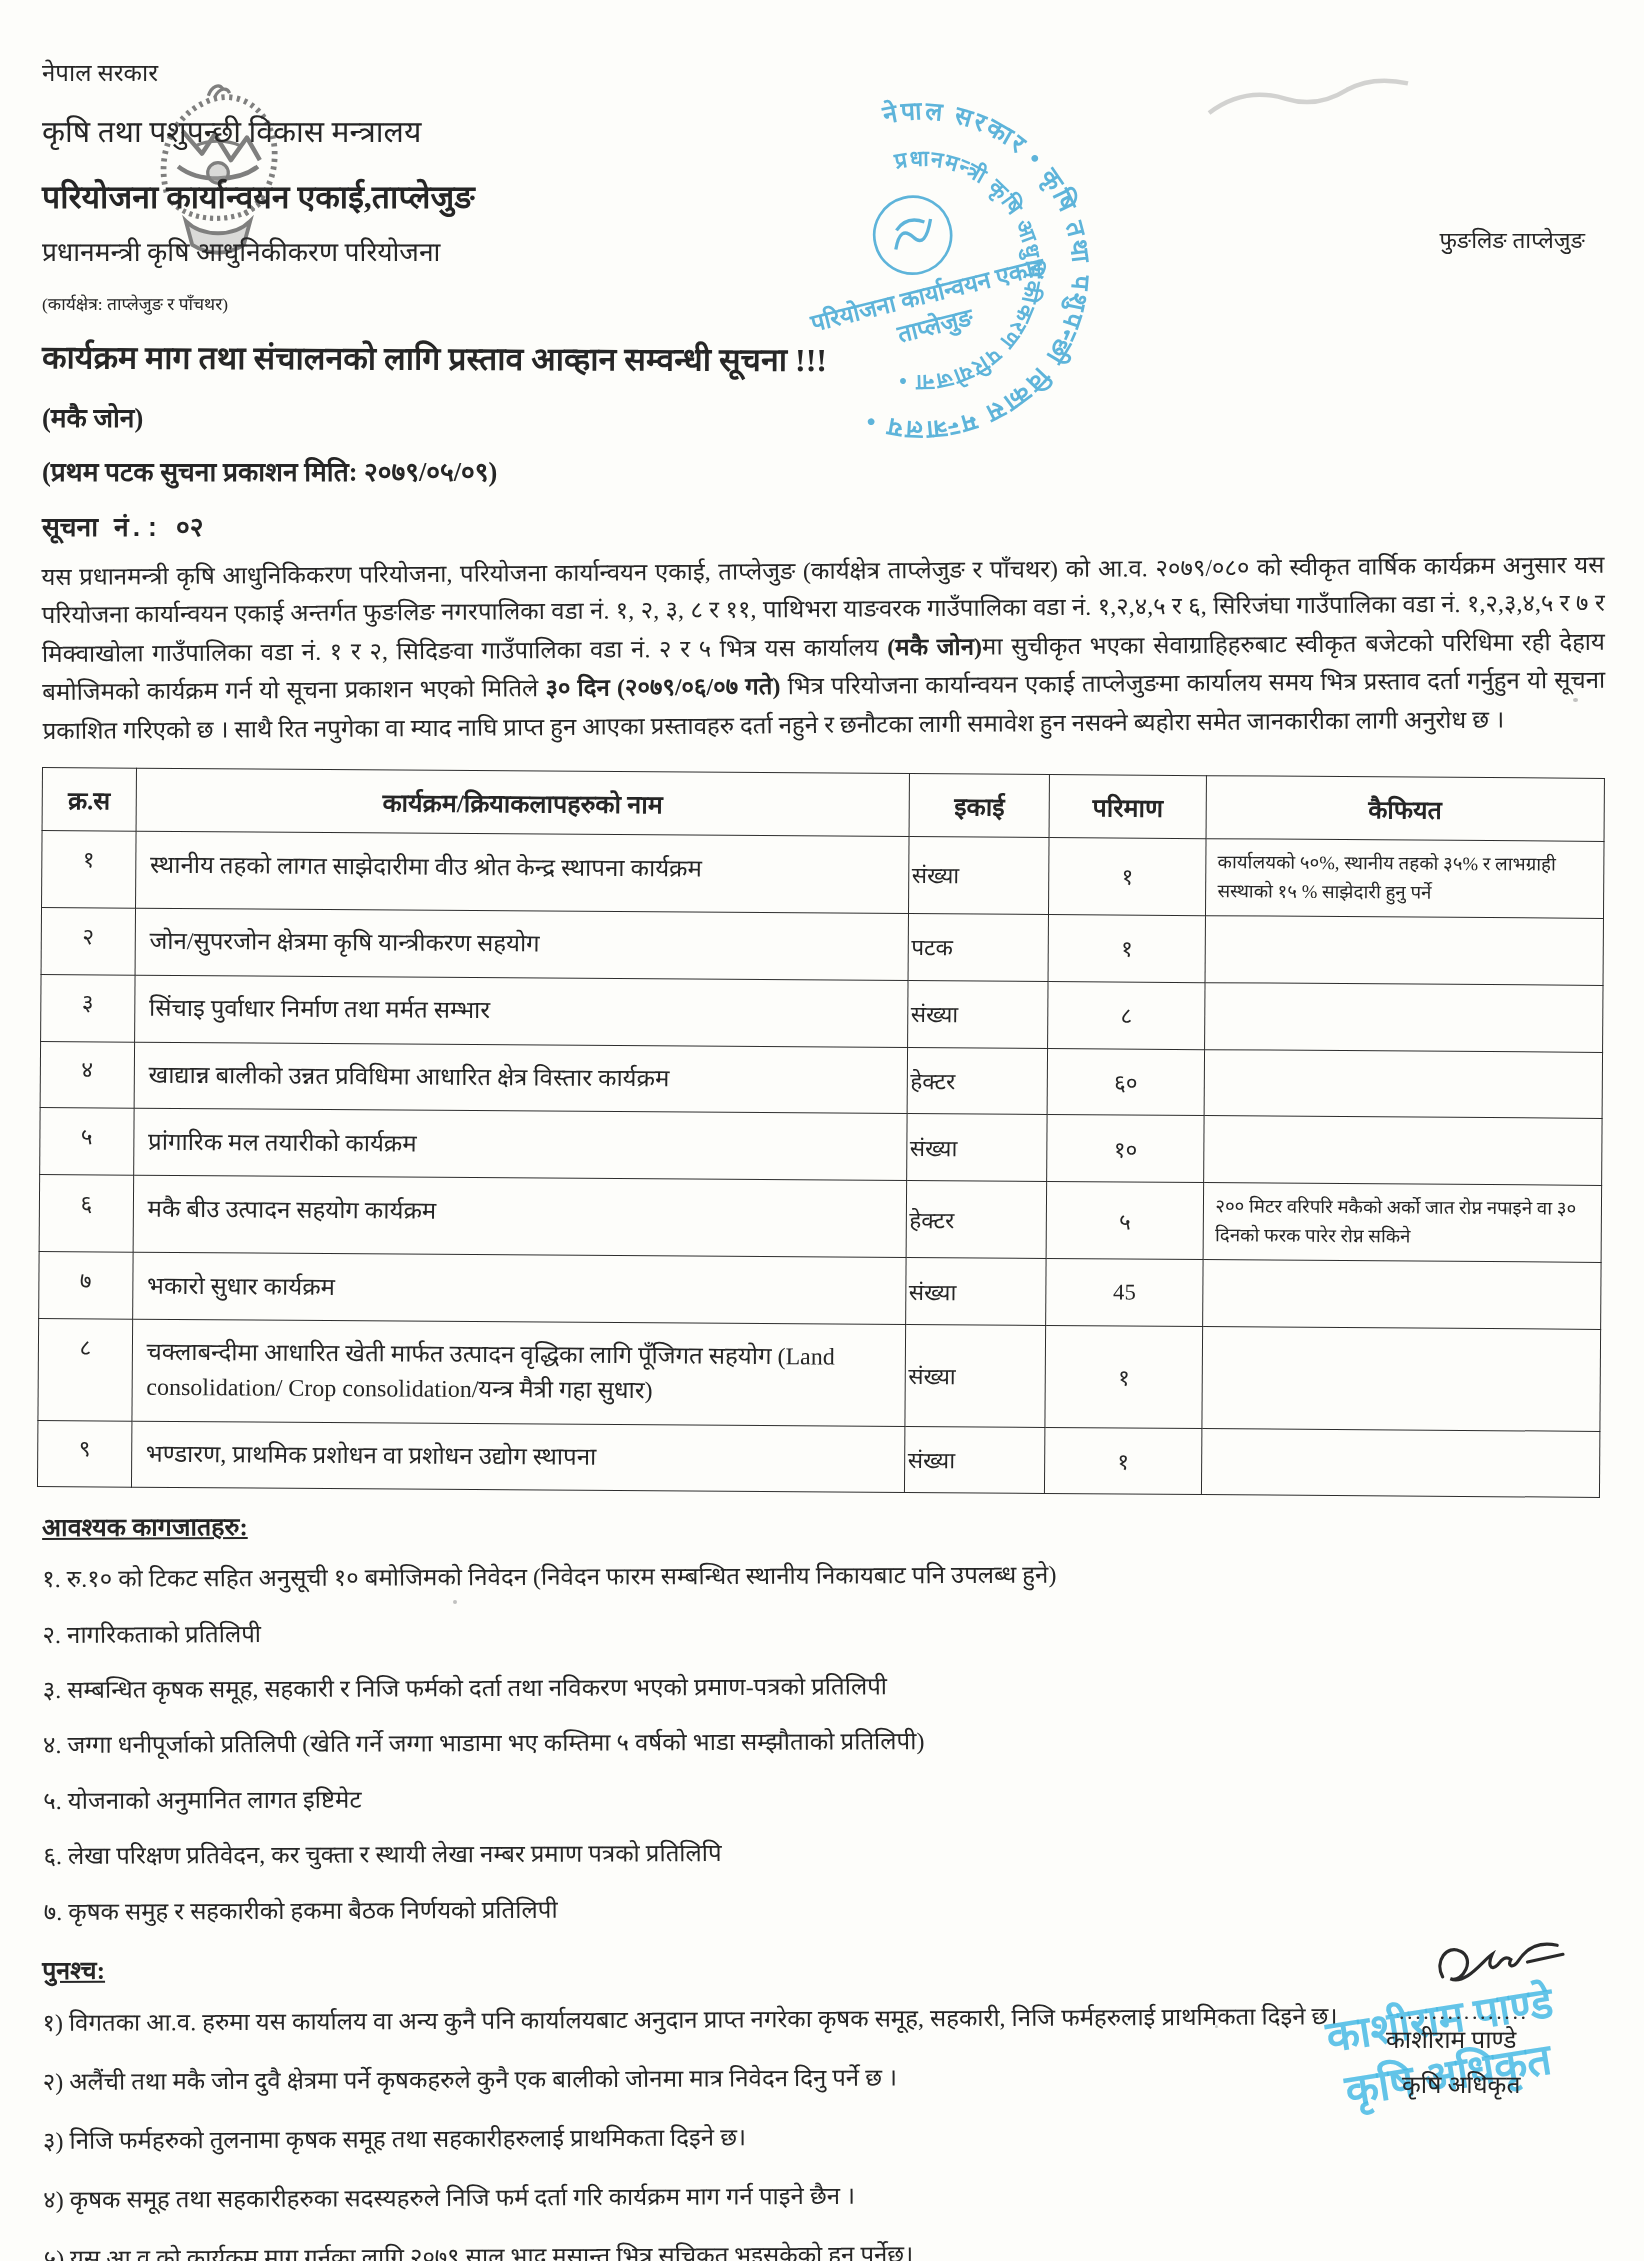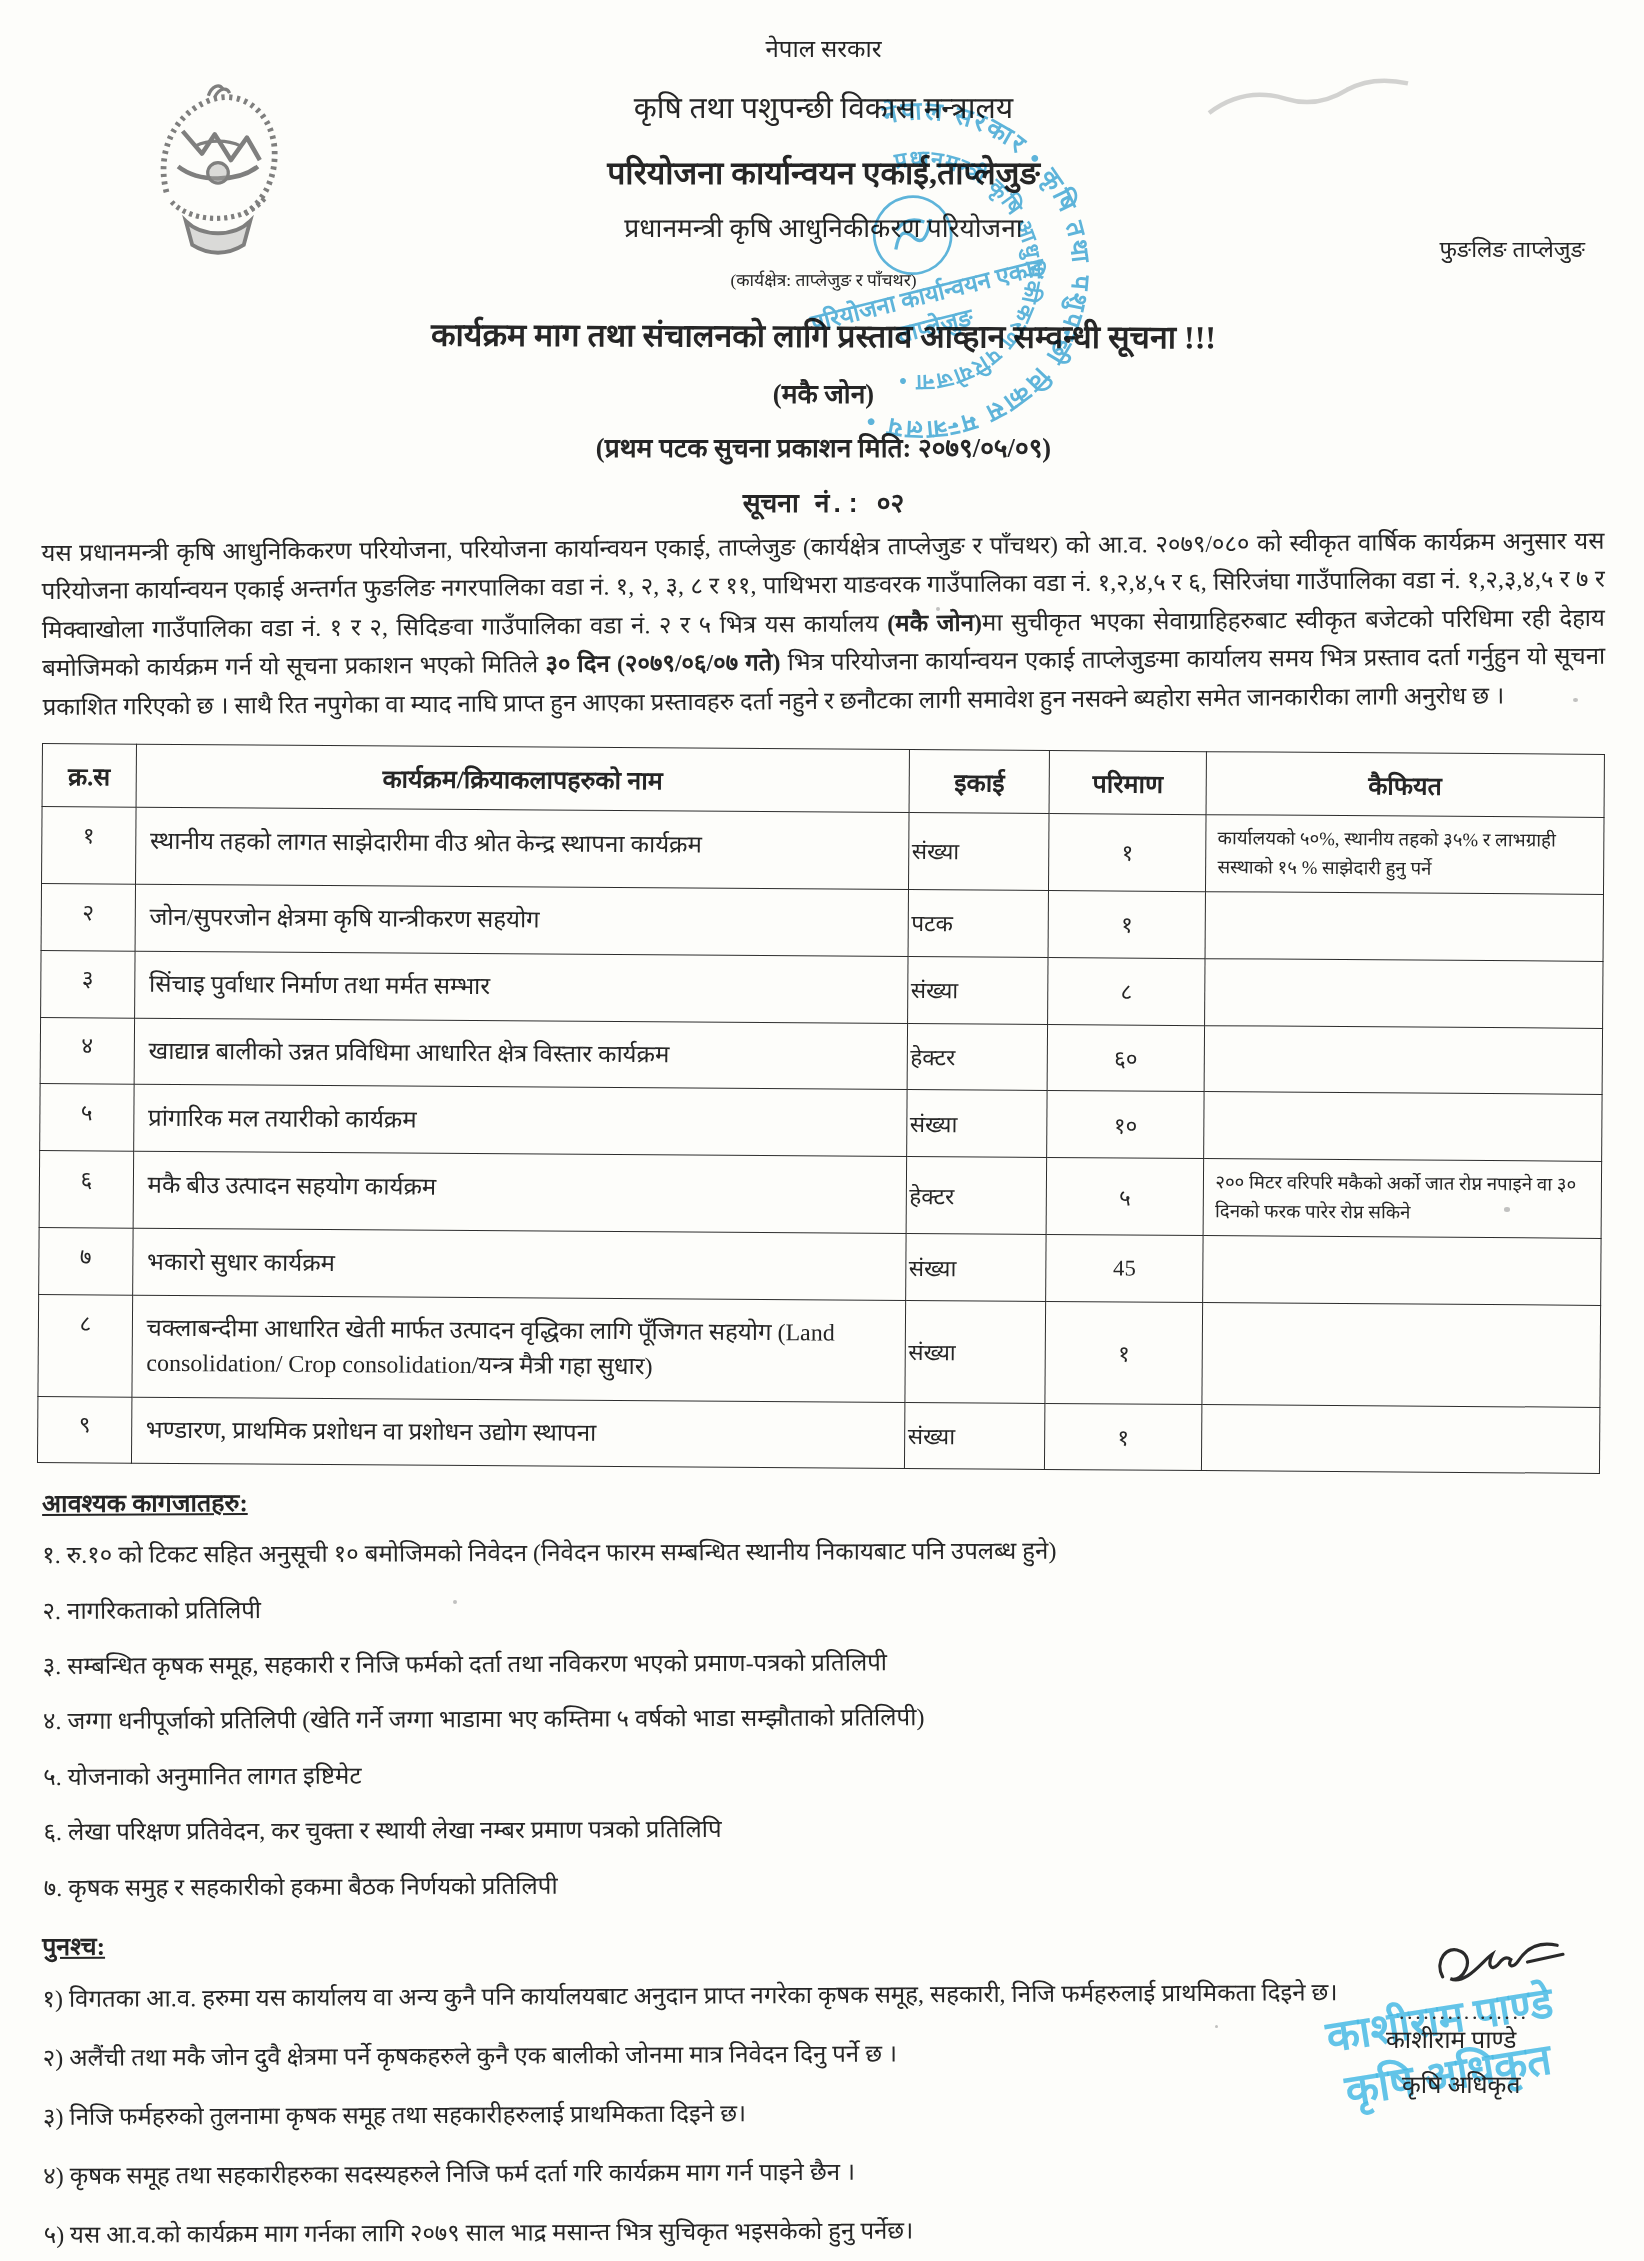--- a/index.html
+++ b/index.html
@@ -3,32 +3,32 @@
 <meta charset="utf-8">
 <style>
   html,body{margin:0;padding:0;background:#e8e8e4;}
   .page{
     position:relative; width:1644px; height:2261px; background:#fdfdfa;
     font-family:"Liberation Serif","DejaVu Serif",serif; color:#262626;
     overflow:hidden; box-sizing:border-box; padding:31px 39px 0 42px;
   }
   .b{font-weight:bold;}
   
-  .hdr{position:relative; text-align:center; z-index:2;}
+  .hdr{position:relative; z-index:2;margin-top:24px;}
   .h-line{margin:0 auto;}
   .h-gov{font-size:24px; margin-bottom:22px;}
   .h-min{font-size:30px; margin-bottom:23px;}
   .h-proj{font-size:26.4px; margin-bottom:22px;}
   .h-unit{font-size:32px; font-weight:bold; margin-bottom:15.5px;}
   .h-area{font-size:17.4px; margin-bottom:22px;}
   .h-title{font-size:32px; font-weight:bold; margin-bottom:19.3px; transform:rotate(0.2deg);}
   .h-zone{font-size:26.4px; font-weight:bold; margin-bottom:18px;}
   .h-pub{font-size:26.4px; font-weight:bold; margin-bottom:19.3px;}
   .h-no{font-size:26.4px; font-weight:bold; margin-bottom:14px;font-family:Liberation Mono, monospace;}
-  .loc-note{position:absolute; top:233px; right:59px; font-size:22.6px; z-index:3;}
+  .loc-note{position:absolute; top:224px; right:59px; font-size:22.6px; z-index:3;}
   
   .emblem{position:absolute; left:147px; top:70px; width:142px; height:193px; z-index:1; opacity:.88;}
   .round-stamp{position:absolute; left:736px; top:85px; width:371px; height:371px;
     z-index:4; mix-blend-mode:multiply; opacity:.82; pointer-events:none;}
   .pencil-scribble{position:absolute; left:1199px; top:68px; width:219px; height:77px; z-index:1;}
   
   .para{position:relative; z-index:2; margin-top:3.9px; font-size:24px; line-height:1.6;
     text-align:justify; transform:rotate(-0.45deg); transform-origin:left center;}
   
   .tablewrap{margin-top:17px; transform:rotate(0.4deg); transform-origin:left top; z-index:2; position:relative;}

